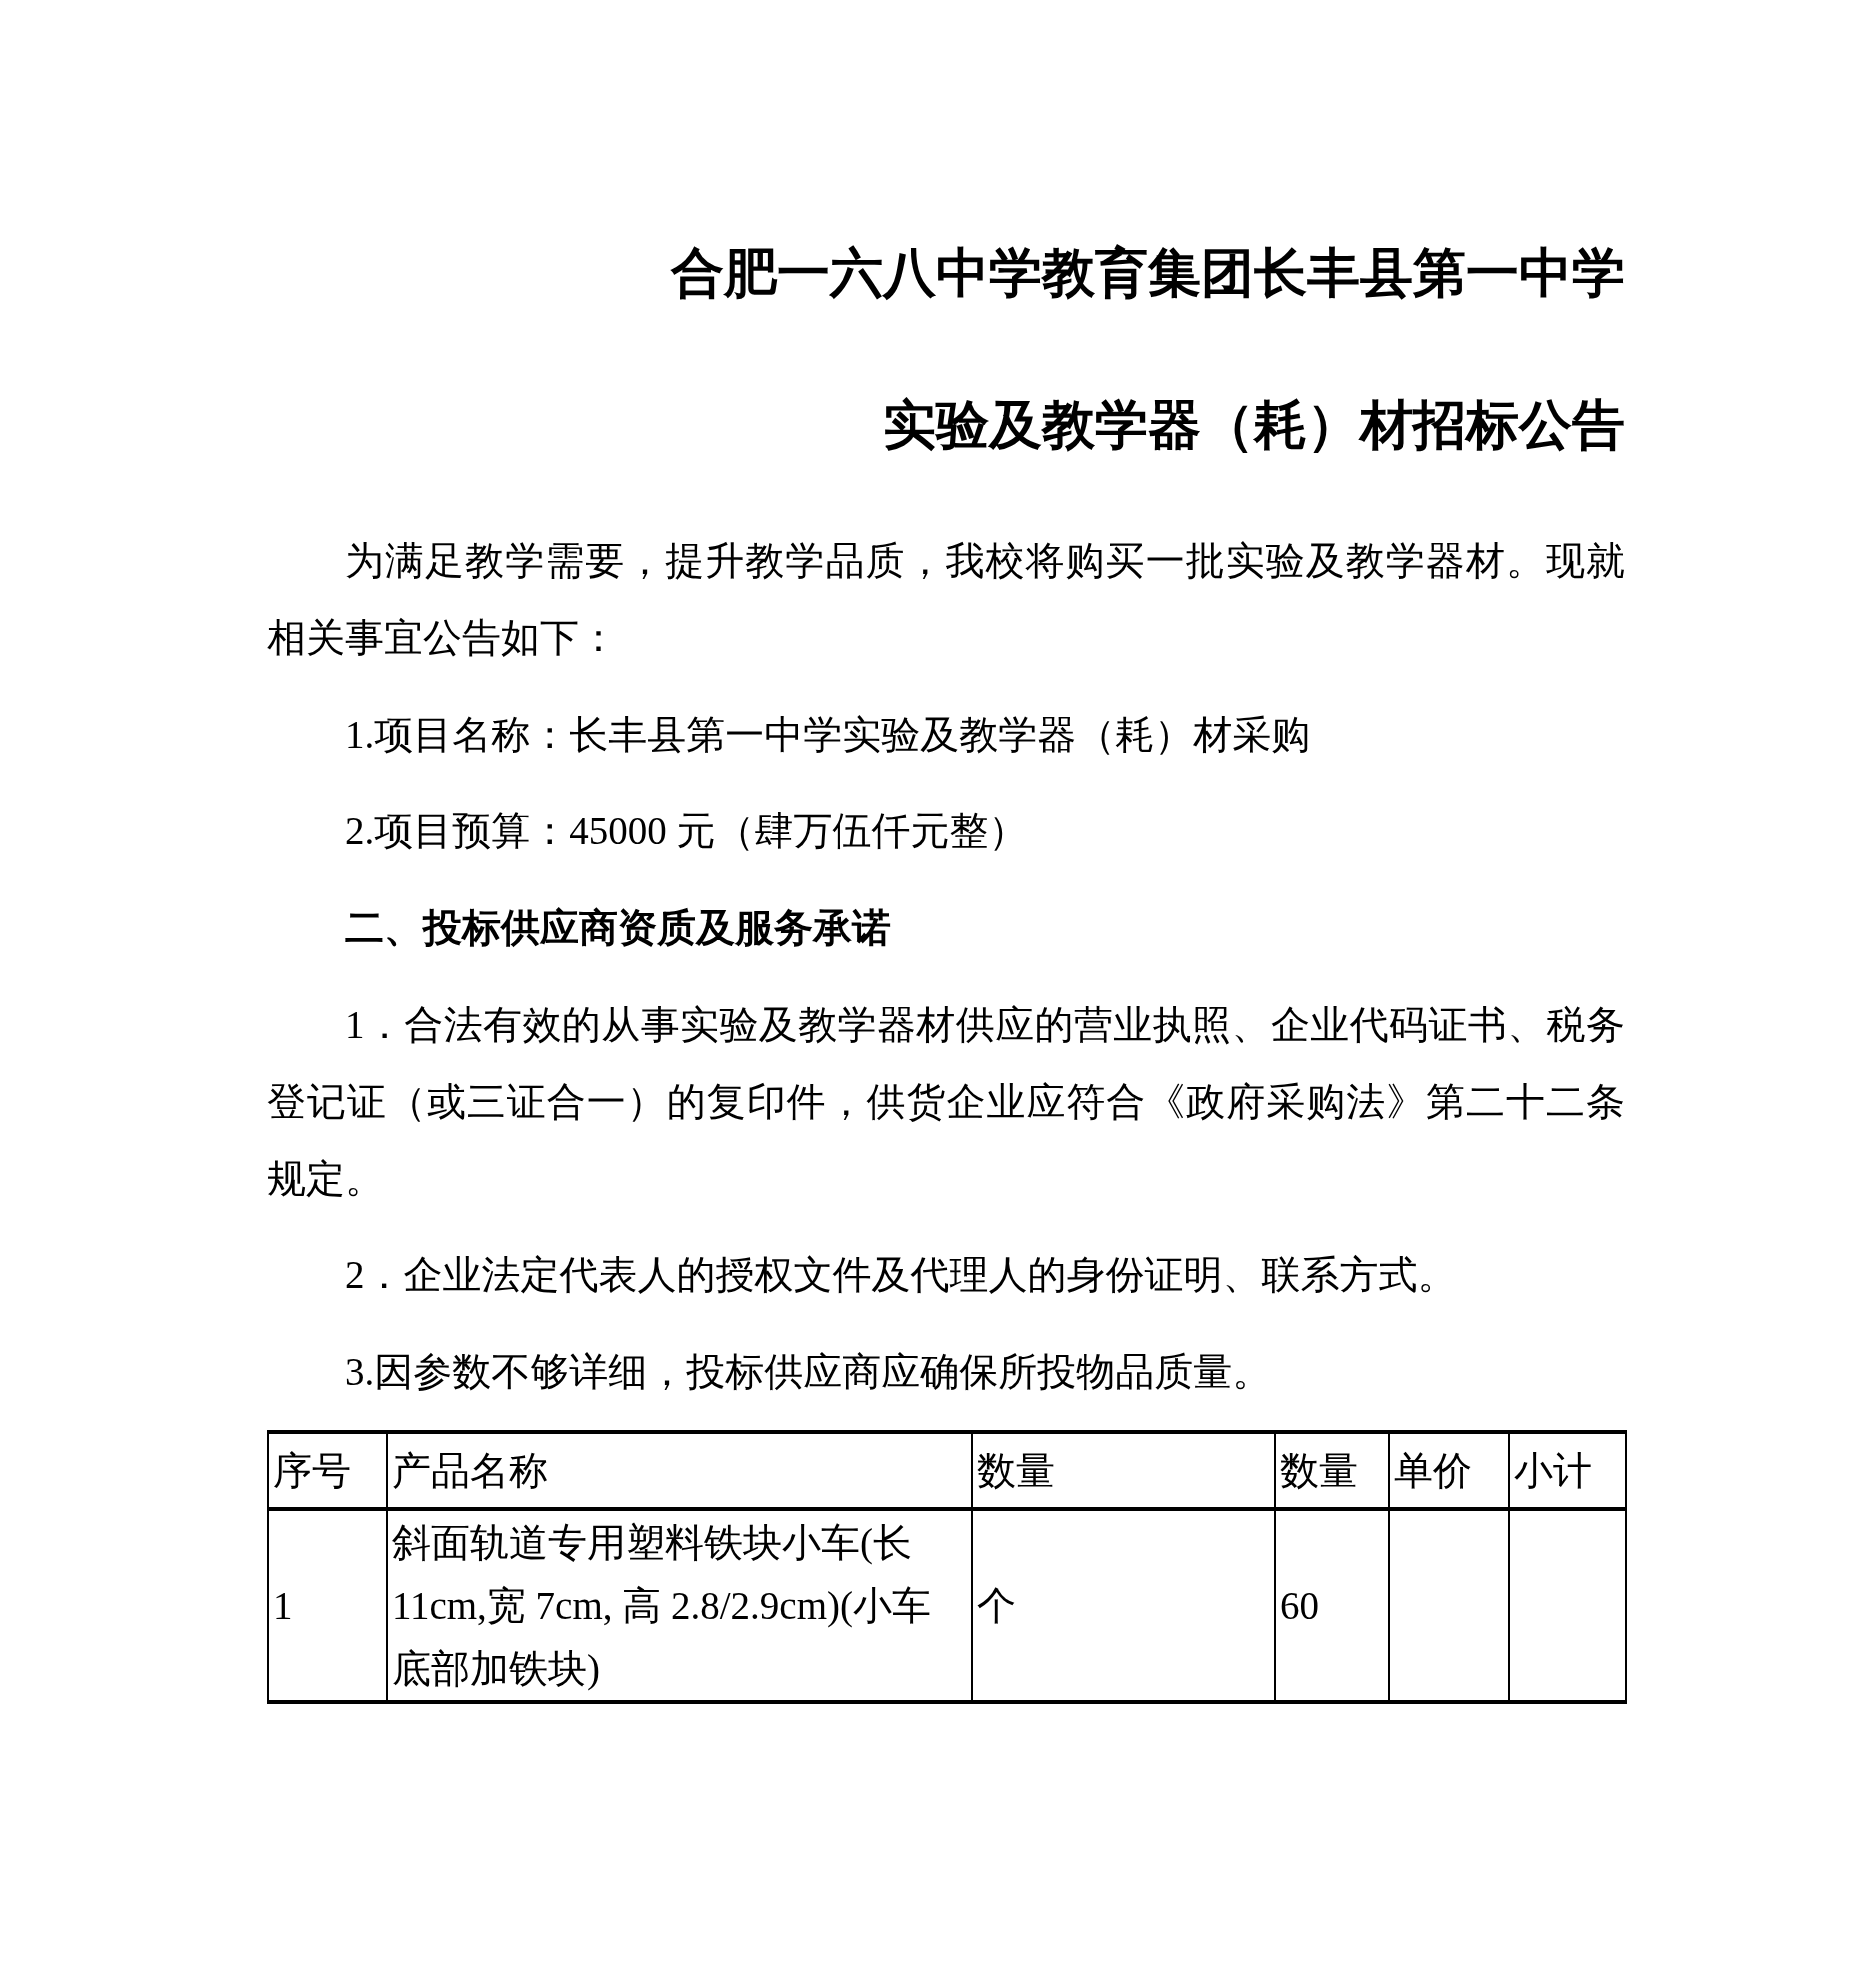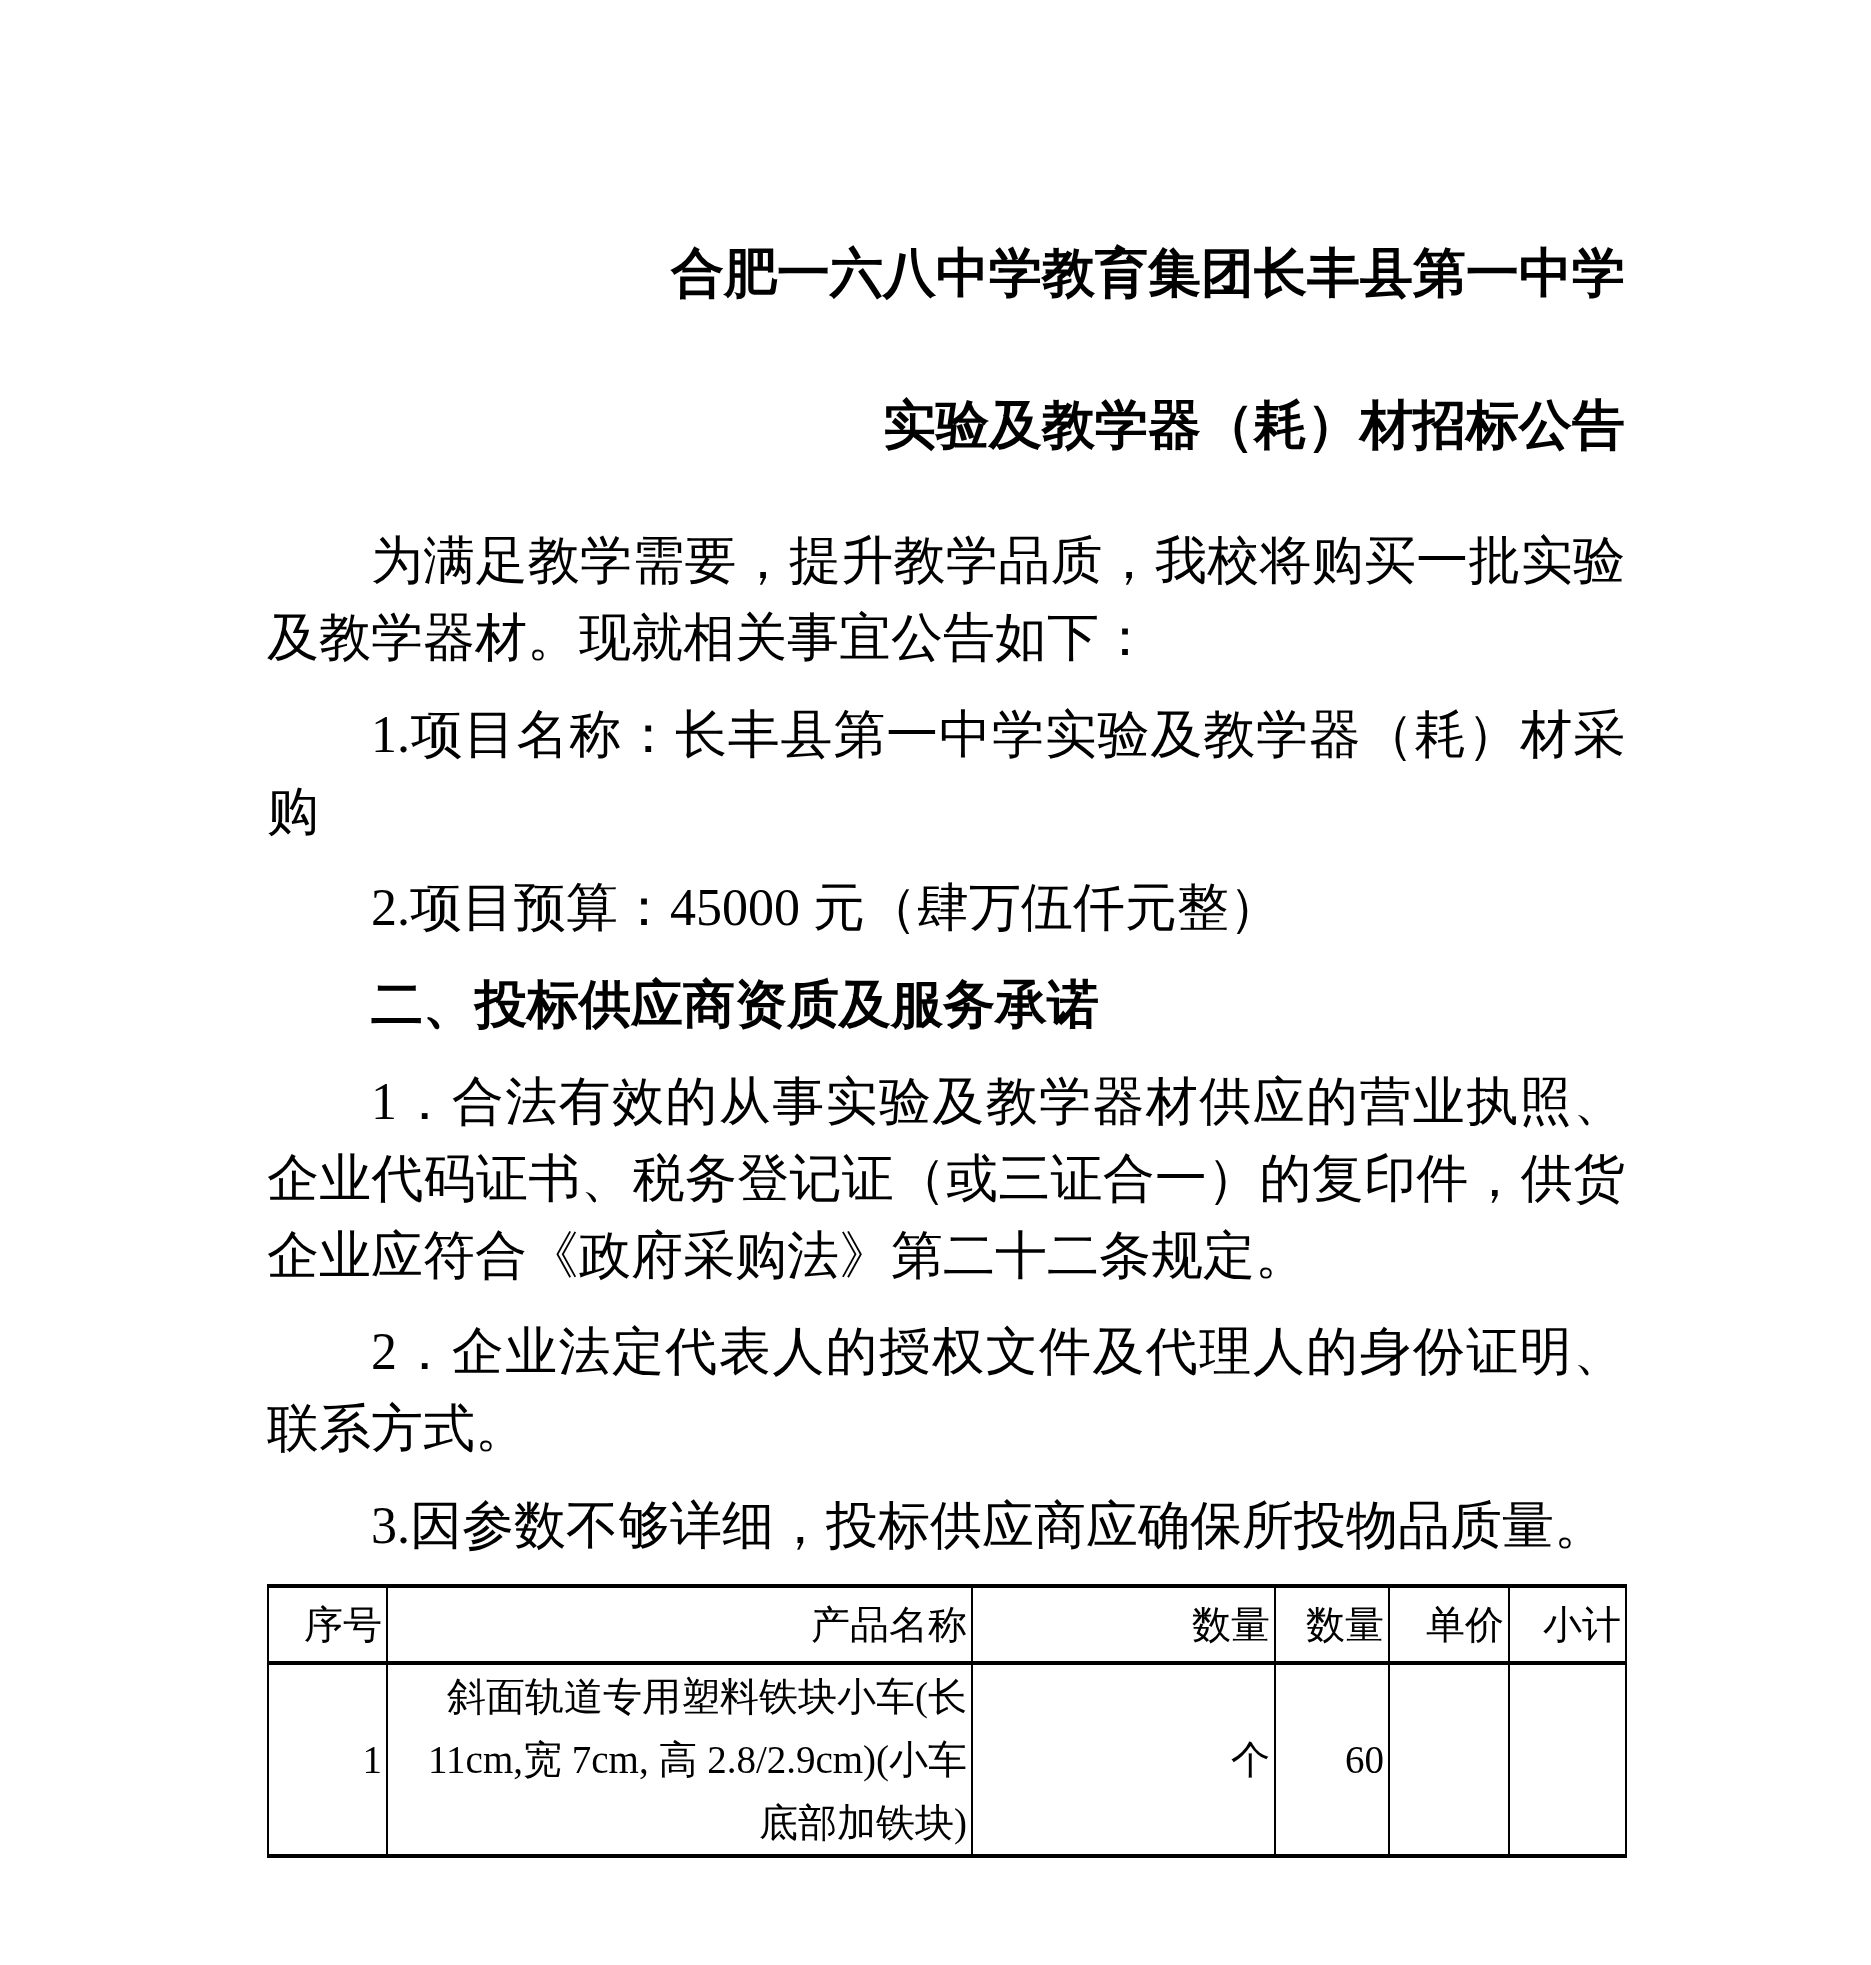--- a/index.html
+++ b/index.html
@@ -17,38 +17,38 @@
   .doc-title {
     font-size: 53px;
     line-height: 79px;
     font-weight: bold;
     text-align: right;
     margin: 0;
   }
   .doc-title.first { margin-bottom: 73px; }
   .doc-title.second { margin-bottom: 57px; }
   .para {
-    font-size: 52px;
+    font-size: 39px;
     line-height: 77px;
     text-align: justify;
     text-indent: 2em;
     margin: 0 0 19.7px 0;
   }
   .para.heading { font-weight: bold; }
   table.purchase {
     border-collapse: collapse;
     table-layout: fixed;
     width: 1358px;
     margin-top: 5.9px;
     font-size: 39px;
   }
   table.purchase td {
     border-left: 2px solid #000;
     border-right: 2px solid #000;
-    text-align: right;
+    text-align: left;
     vertical-align: middle;
     padding: 0 3.9px;
     line-height: 63px;
     overflow: hidden;
     margin-left: 47px;
   }
   table.purchase tr.hdr td { border-top: 4.7px solid #000; border-bottom: 4.7px solid #000; height: 73px; }
   table.purchase tr.r1 td { border-bottom: 4.7px solid #000; height: 185px; }
   .col-no { width: 119px; }
   .col-name { width: 585px; }

